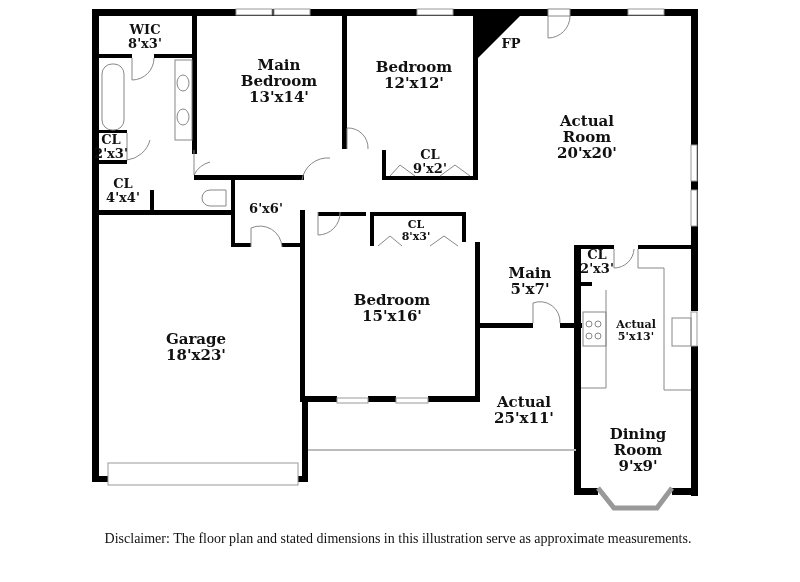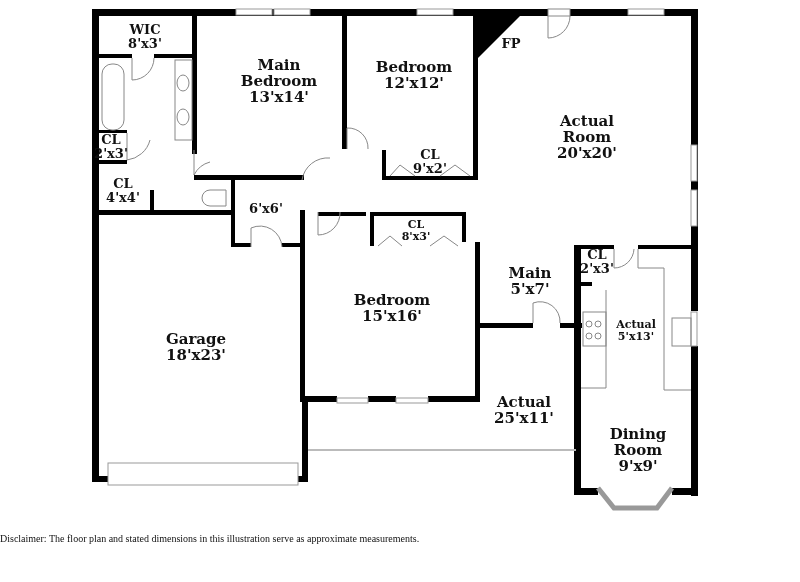--- a/index.html
+++ b/index.html
@@ -4,21 +4,21 @@
 <style>
   html,body{margin:0;padding:0;background:#fff;}
   body{width:800px;height:582px;position:relative;overflow:hidden;font-family:"DejaVu Serif","Liberation Serif",serif;color:#111;}
   svg.plan{position:absolute;left:0;top:0;}
   .lbl{position:absolute;text-align:center;font-weight:bold;line-height:1.05;white-space:nowrap;transform:translate(-50%,-50%);}
   .lbl span{display:block;}
   .big{font-size:15px;}
   .med{font-size:13px;}
   .sm{font-size:11px;}
   .xs{font-size:13px;font-weight:bold;}
-  .disc{position:absolute;left:0;width:796px;top:531px;font-family:"Liberation Serif",serif;font-size:10px;line-height:16px;color:#111;}
+  .disc{position:absolute;left:0;width:796px;top:531px;text-align:center;font-family:"Liberation Serif",serif;font-size:14px;line-height:16px;color:#111;}
 </style>
 </head>
 <body>
 
 <svg class="plan" width="800" height="582" viewBox="0 0 800 582">
   <g fill="#000">
 
     <rect x="92" y="9" width="606" height="7"></rect>
 
     <rect x="92" y="9" width="7" height="472"></rect>

